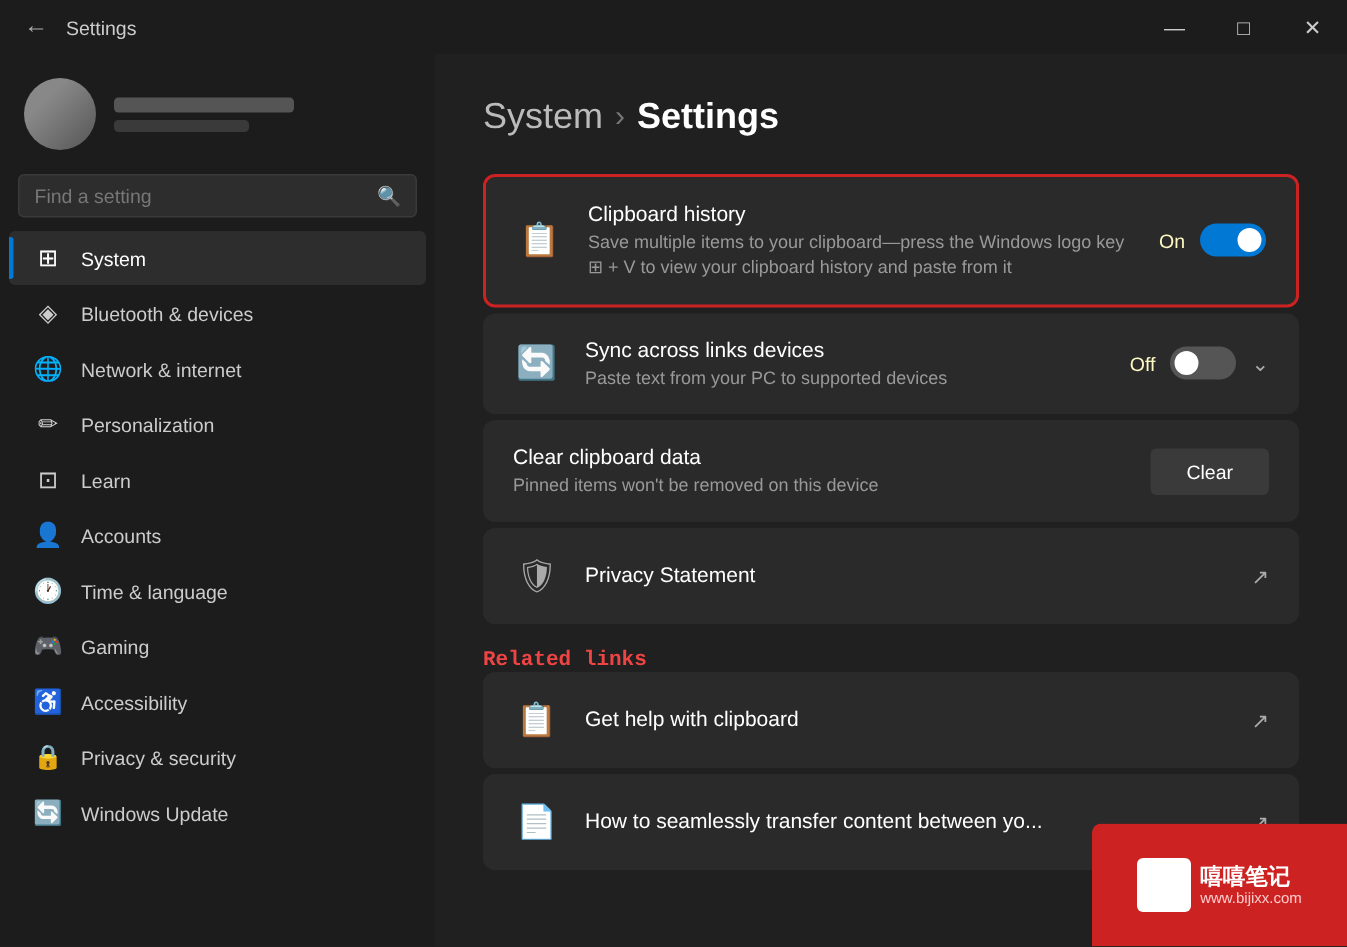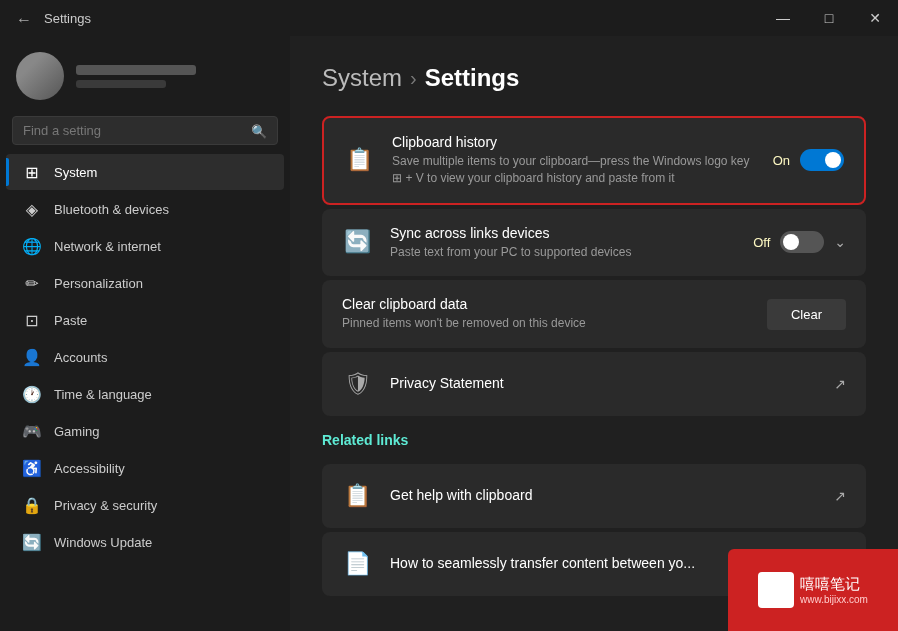--- a/index.html
+++ b/index.html
@@ -215,22 +215,23 @@
     }
 
     
     .card.clear-card {
       align-items: center;
       flex-wrap: nowrap;
     }
 
     
     .section-label {
-      font-size: 14px; font-weight: 600; color: #5eead4;
-      margin: 16px 0 16px 0;
+      font-size: 14px; font-weight: 600; color: #ef4444;
+      margin: 16px 0 0 0;
+      font-family: Liberation Mono, monospace;
     }
   </style>
 </head>
 <body>
 
 <div class="titlebar">
   <div class="titlebar-back">
     <span>←</span>
   </div>
   <span class="titlebar-title">Settings</span>
@@ -276,21 +277,21 @@
         <div class="nav-item">
     <span class="nav-icon">🌐</span>
     <span>Network &amp; internet</span>
   </div>
         <div class="nav-item">
     <span class="nav-icon">✏</span>
     <span>Personalization</span>
   </div>
         <div class="nav-item">
     <span class="nav-icon">⊡</span>
-    <span>Paste</span>
+    <span>Learn</span>
   </div>
         <div class="nav-item">
     <span class="nav-icon">👤</span>
     <span>Accounts</span>
   </div>
         <div class="nav-item">
     <span class="nav-icon">🕐</span>
     <span>Time &amp; language</span>
   </div>
         <div class="nav-item">
@@ -392,18 +393,18 @@
     </div>
 
   </div>
 </div>
 
 <div style="position:fixed;bottom:0;right:0;width:170px;height:82px;z-index:999;overflow:hidden;">
   <div style="width:100%;height:100%;background:#cc2222;display:flex;flex-direction:column;align-items:center;justify-content:center;border-radius:6px 0 0 0;">
     <div style="display:flex;gap:6px;align-items:center;">
       <div style="width:36px;height:36px;background:#fff;border-radius:4px;display:flex;align-items:center;justify-content:center;font-size:20px;">🏔</div>
       <div>
-        <div style="color:#fff;font-weight:400;font-size:15px;">嘻嘻笔记</div>
+        <div style="color:#fff;font-weight:700;font-size:15px;">嘻嘻笔记</div>
         <div style="color:#ffcccc;font-size:10px;">www.bijixx.com</div>
       </div>
     </div>
   </div>
 </div>
 
 </body></html>

